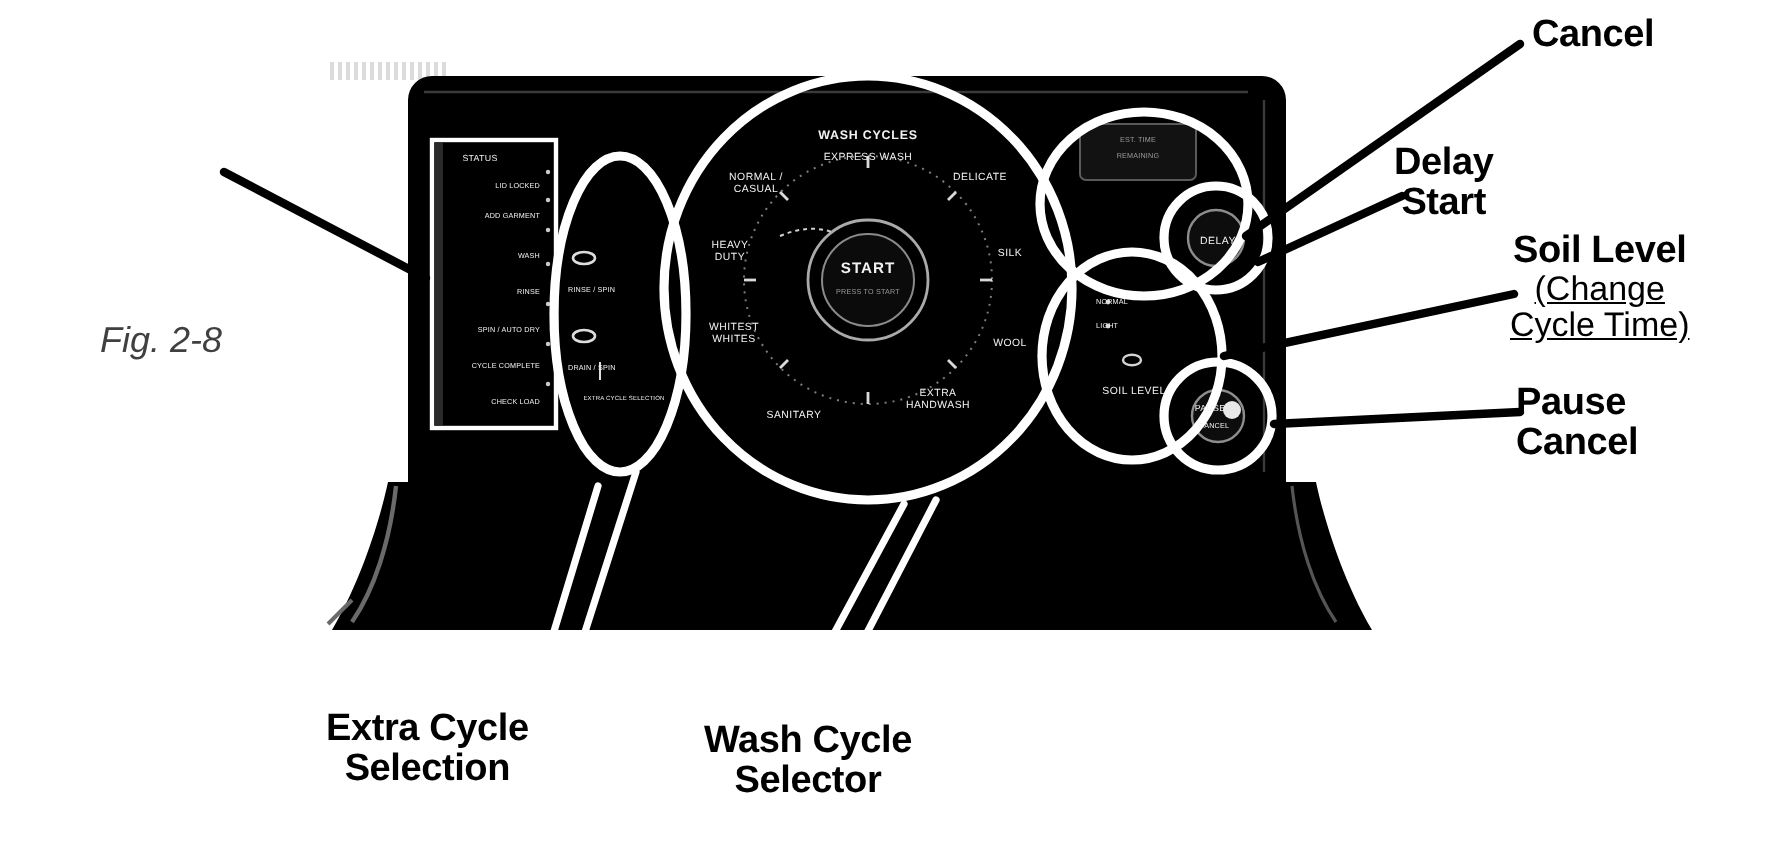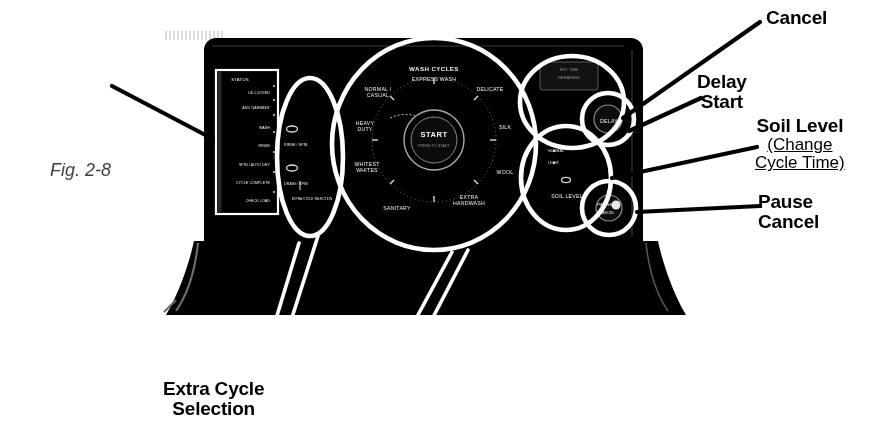--- a/index.html
+++ b/index.html
@@ -227,17 +227,19 @@
 
   <div style="position:absolute;left:755px;top:116px;text-align:center;">
     <div class="callout c-big" style="position:static;">Soil Level</div>
     <div class="callout sub" style="position:static;text-decoration:underline;">(Change
 Cycle Time)</div>
   </div>
 
   <div class="callout c-big" style="left:758px;top:192px;">Pause
 Cancel</div>
 
-  <div class="callout c-big" style="left:163px;top:355px;text-align:center;margin-top:24px;">Extra Cycle
+  <div class="callout c-big" style="left:163px;top:355px;text-align:center;">Extra Cycle
 Selection</div>
 
+  <div class="callout c-big" style="left:352px;top:361px;text-align:center;">Wash Cycle
+Selector</div>
 
 </div>
 
 </body></html>

